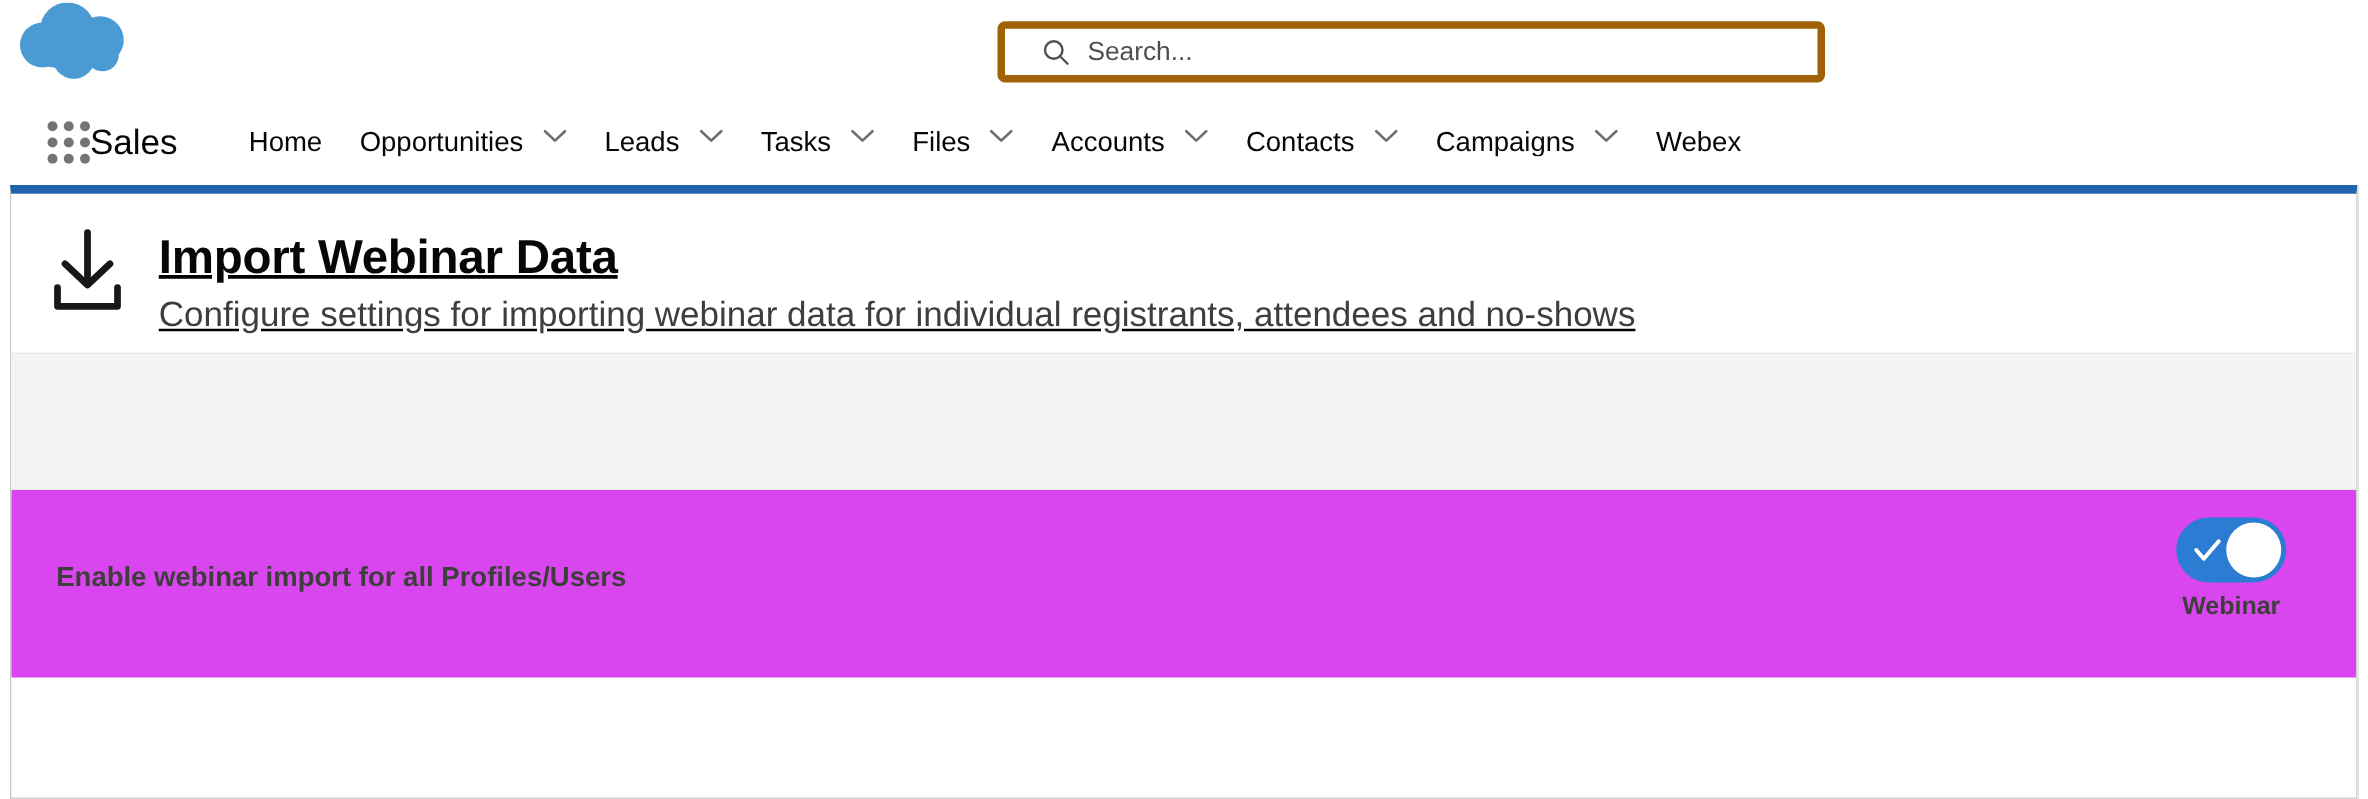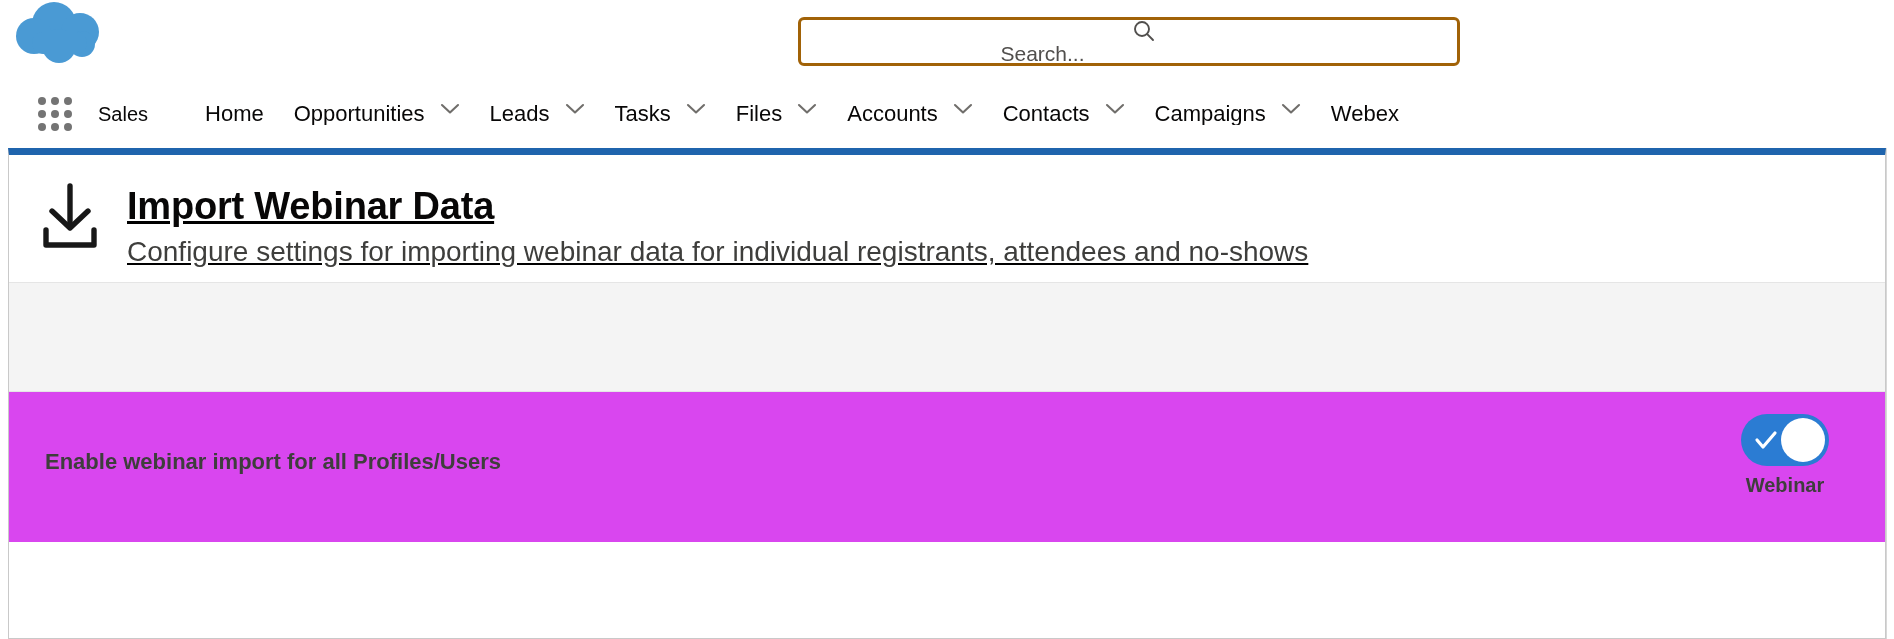--- a/index.html
+++ b/index.html
@@ -30,26 +30,25 @@
     height: 66px;
   }
 
   
   .search-wrap {
     position: absolute;
     left: 798px;
     top: 17px;
     width: 662px;
     height: 49px;
-    border: 3px solid #a16207;
+    border: 6px solid #a16207;
     border-radius: 6px;
     background: #ffffff;
     display: flex;
     align-items: center;
-    flex-direction: column;
   }
   .search-icon {
     margin-left: 30px;
     width: 22px;
     height: 22px;
     flex: 0 0 auto;
     display: flex;
     align-items: center;
     justify-content: center;
   }
@@ -89,22 +88,21 @@
     cursor: pointer;
   }
   .app-launcher span {
     display: block;
     width: 8px;
     height: 8px;
     border-radius: 50%;
     background: #747474;
   }
   .app-name {
-    margin-left: 26px;
-    font-size: 20px;
+    font-size: 28px;
     color: #080707;
     font-weight: 400;
     white-space: nowrap;
     flex: 0 0 auto;
     line-height: 1;
   }
   .nav-items {
     display: flex;
     align-items: center;
     margin-left: 57px;

